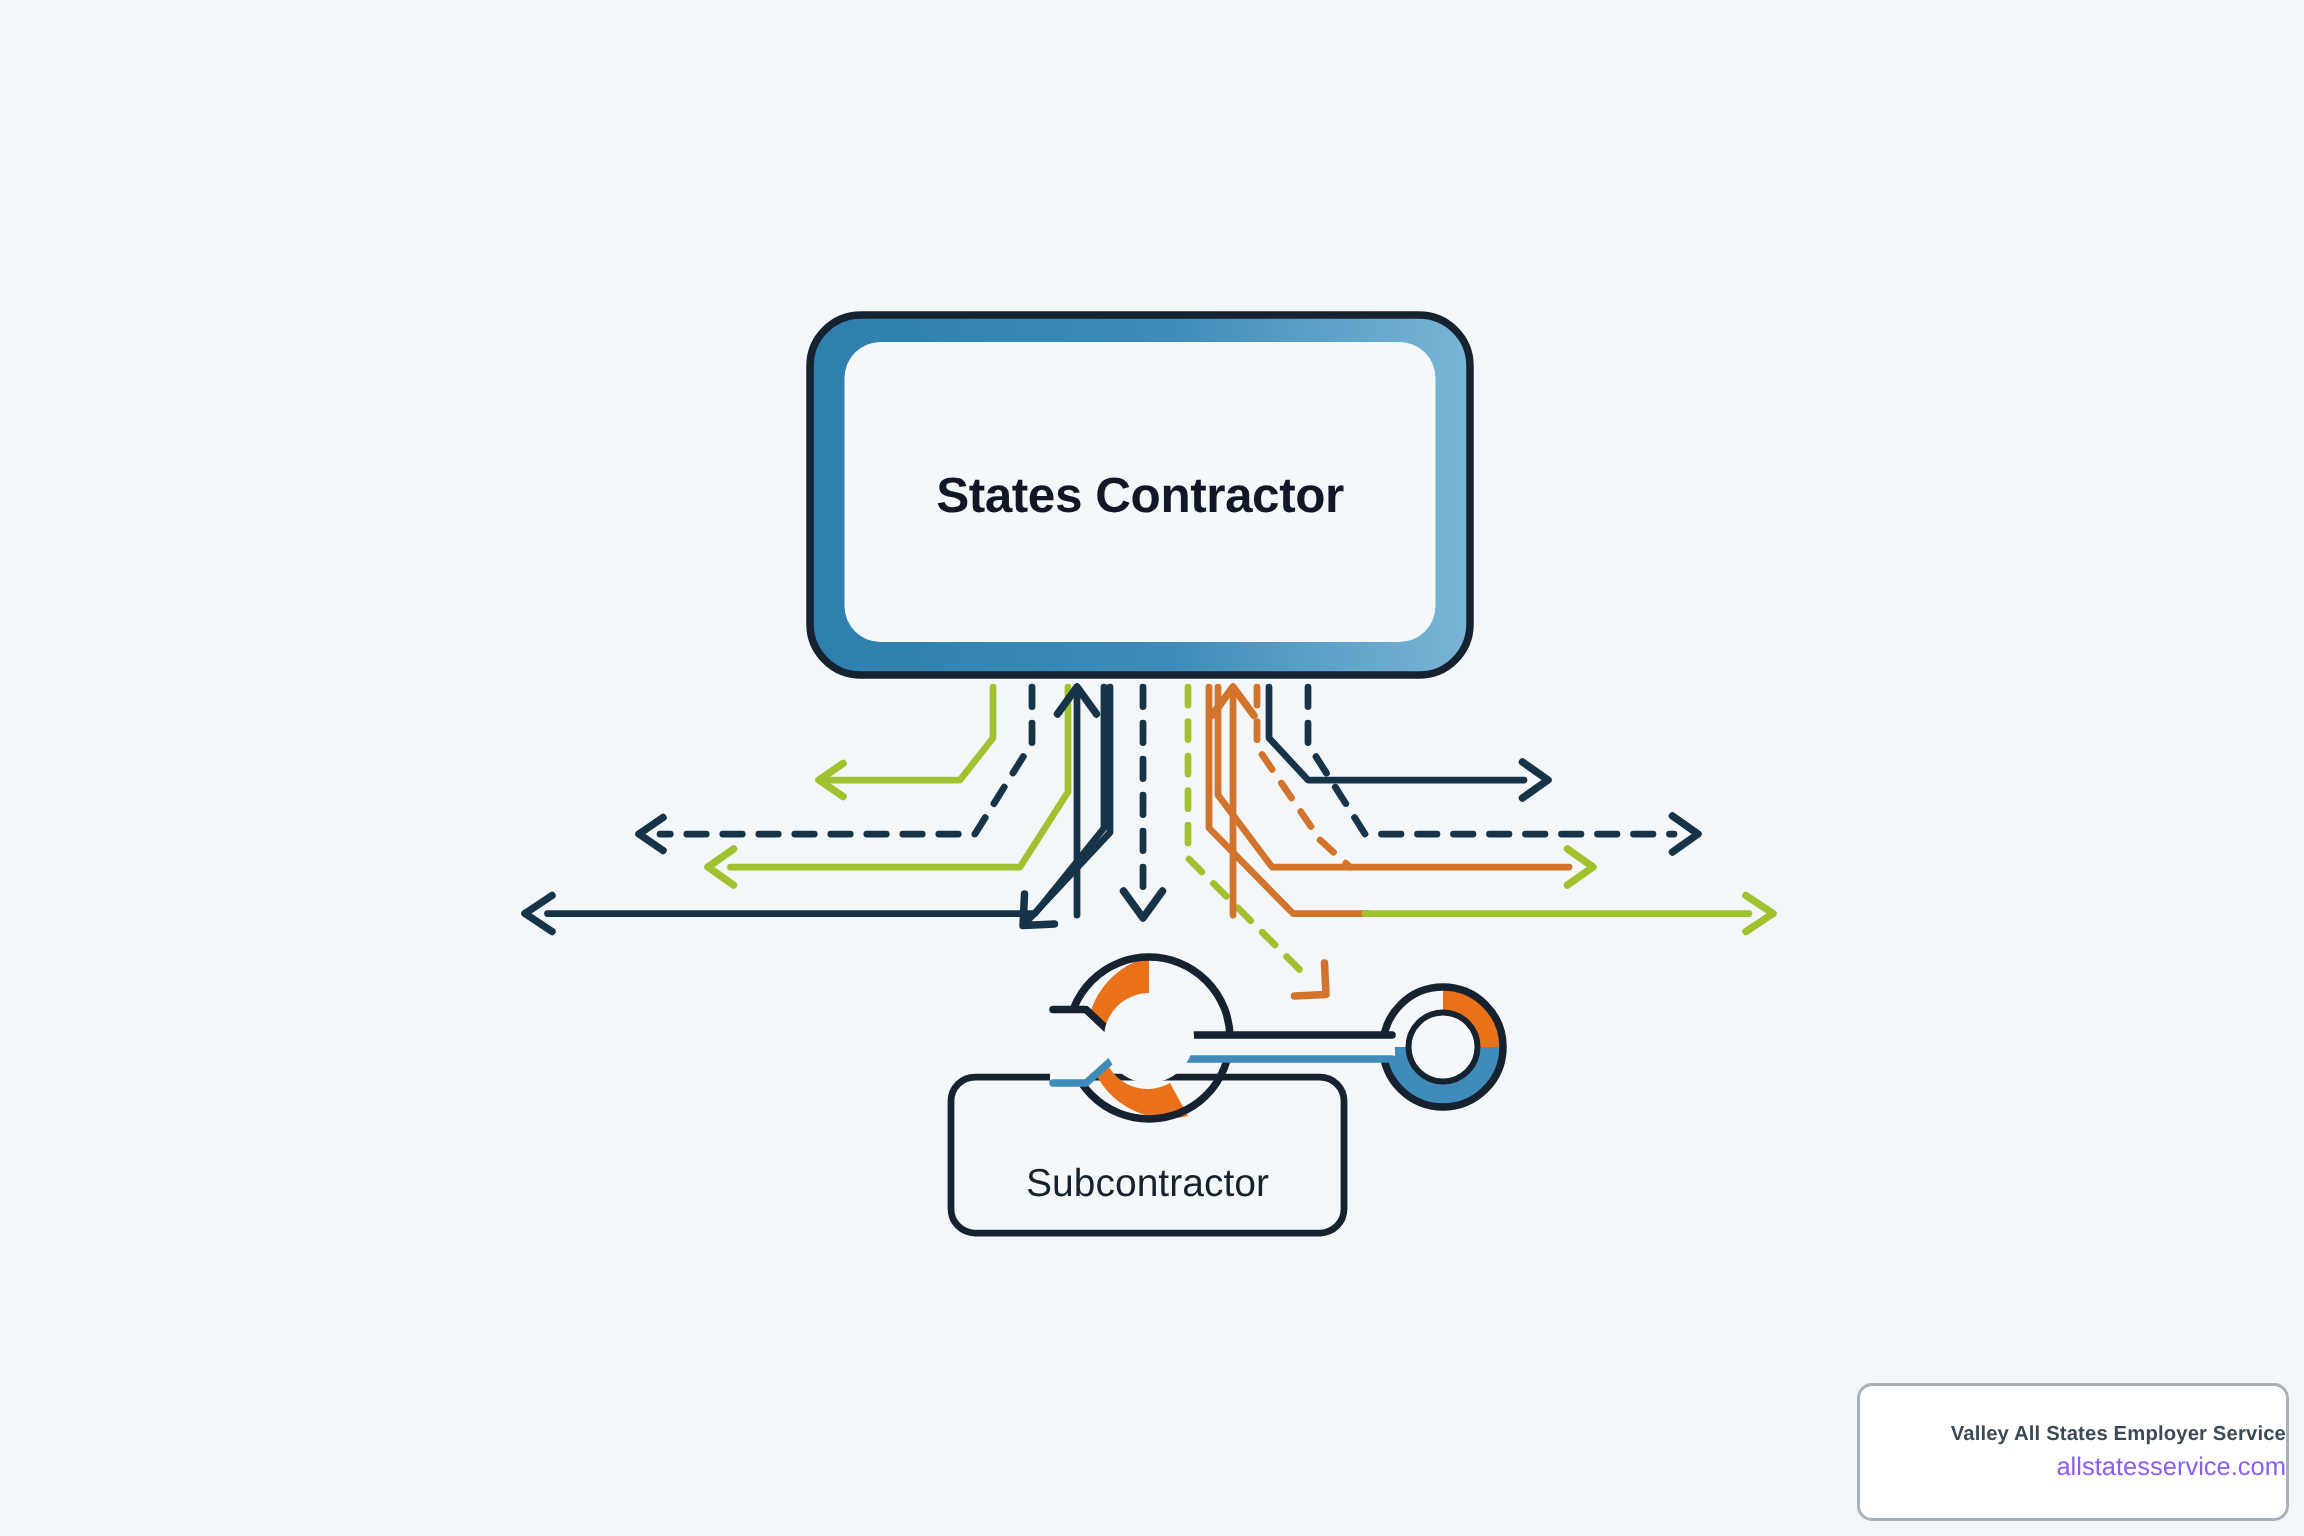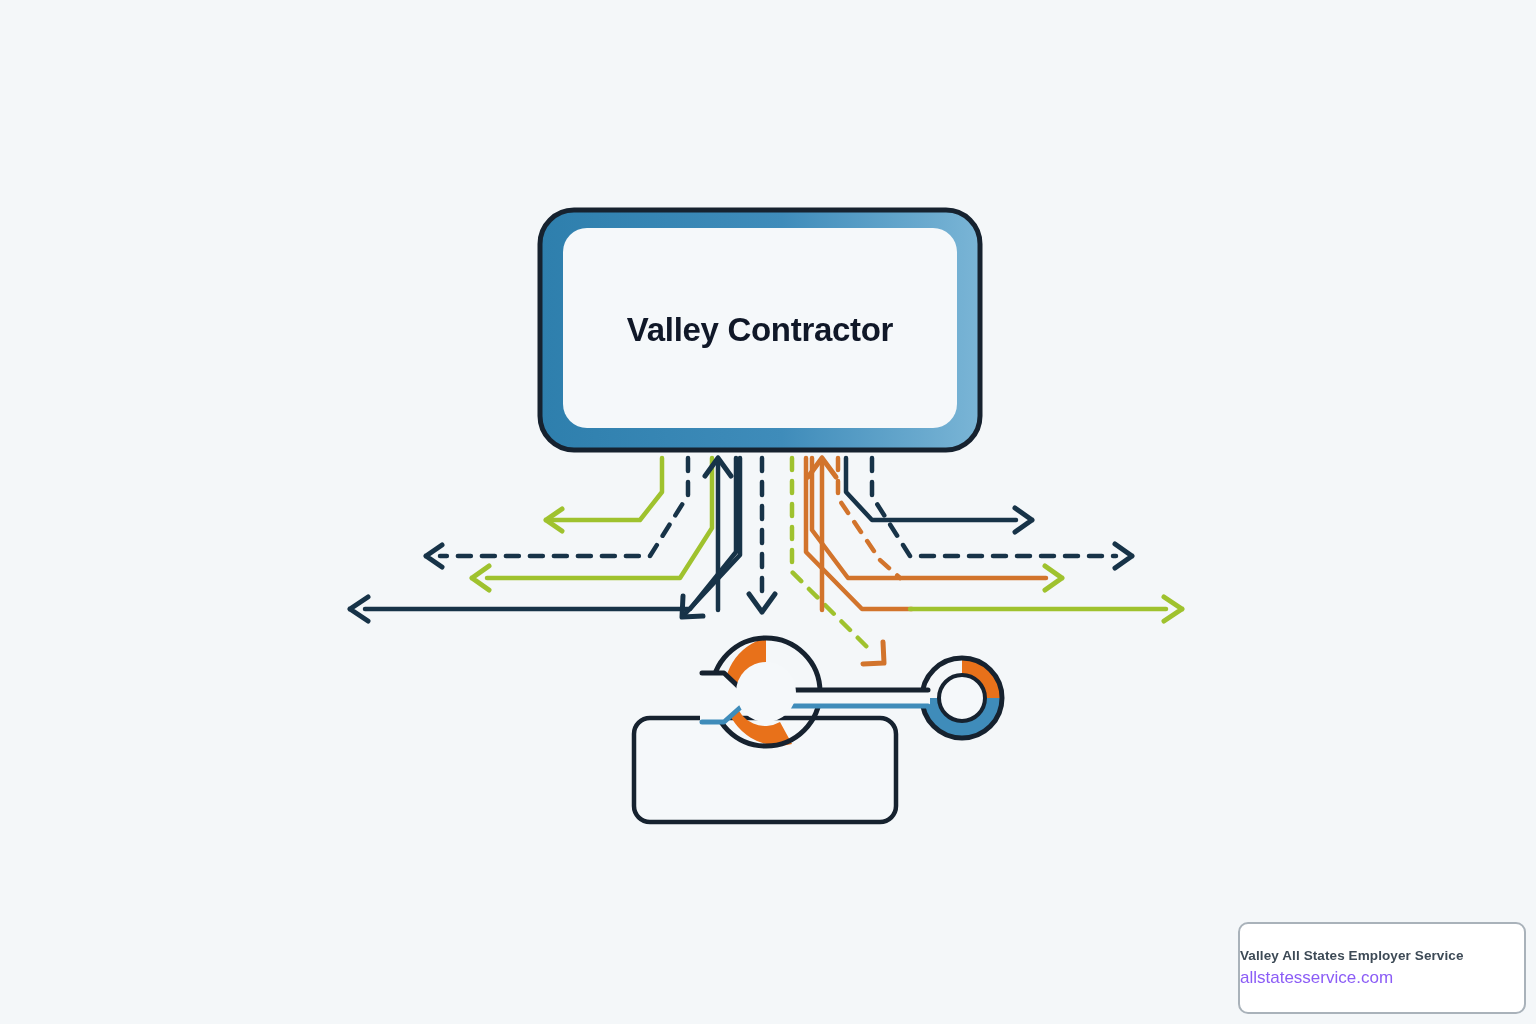--- a/index.html
+++ b/index.html
@@ -24,21 +24,21 @@
     font-size:33px;font-weight:bold;color:#101828;letter-spacing:-0.3px;
   }
   #sub-label{
     left:636px;top:756px;width:258px;height:64px;
     font-size:26px;font-weight:normal;color:#16222f;
   }
 
   #watermark{
     position:absolute;left:1238px;top:922px;width:284px;height:88px;
     border:2px solid #a9b2ba;border-radius:10px;background:#ffffff;
-    display:flex;flex-direction:column;align-items:flex-start;justify-content:center;
+    display:flex;flex-direction:column;align-items:flex-end;justify-content:center;
     gap:5px;
   }
   #watermark .wm-title{font-size:13.5px;font-weight:bold;color:#3d4a56;letter-spacing:0.1px;}
   #watermark .wm-url{font-size:17px;font-weight:normal;color:#8b5cf6;}
 </style>
 </head>
 <body>
 
 <div id="stage">
 
@@ -146,21 +146,22 @@
 
       <path d="M 700 674 L 724 674 L 740 690 L 930 690 L 930 706 L 740 706 L 724 722 L 700 722" fill="#f5f8fa" stroke="none"></path>
       <path d="M 702 673 L 724 673 L 742 690 L 928 690" fill="none" stroke="#16222f" stroke-width="5" stroke-linecap="round" stroke-linejoin="round"></path>
       <path d="M 702 722 L 724 722 L 742 706 L 928 706" fill="none" stroke="#3f8cba" stroke-width="5" stroke-linecap="round" stroke-linejoin="round"></path>
       <circle cx="962" cy="698" r="23" fill="#f5f8fa" stroke="#16222f" stroke-width="4"></circle>
       <circle cx="766" cy="692" r="30" fill="#f5f8fa" stroke="none"></circle>
       <path d="M 766 662 A 30 30 0 1 0 766 722" fill="none" stroke="#16222f" stroke-width="0"></path>
     </g>
   </svg>
 
-  <div class="node-label" id="prime-label">Valley Contractor</div>
+  <div class="node-label" id="prime-label">States Contractor</div>
 
+  <div class="node-label" id="sub-label">Subcontractor</div>
 
   <div id="watermark">
     <div class="wm-title">Valley All States Employer Service</div>
     <div class="wm-url">allstatesservice.com</div>
   </div>
 
 </div>
 
 </body></html>

